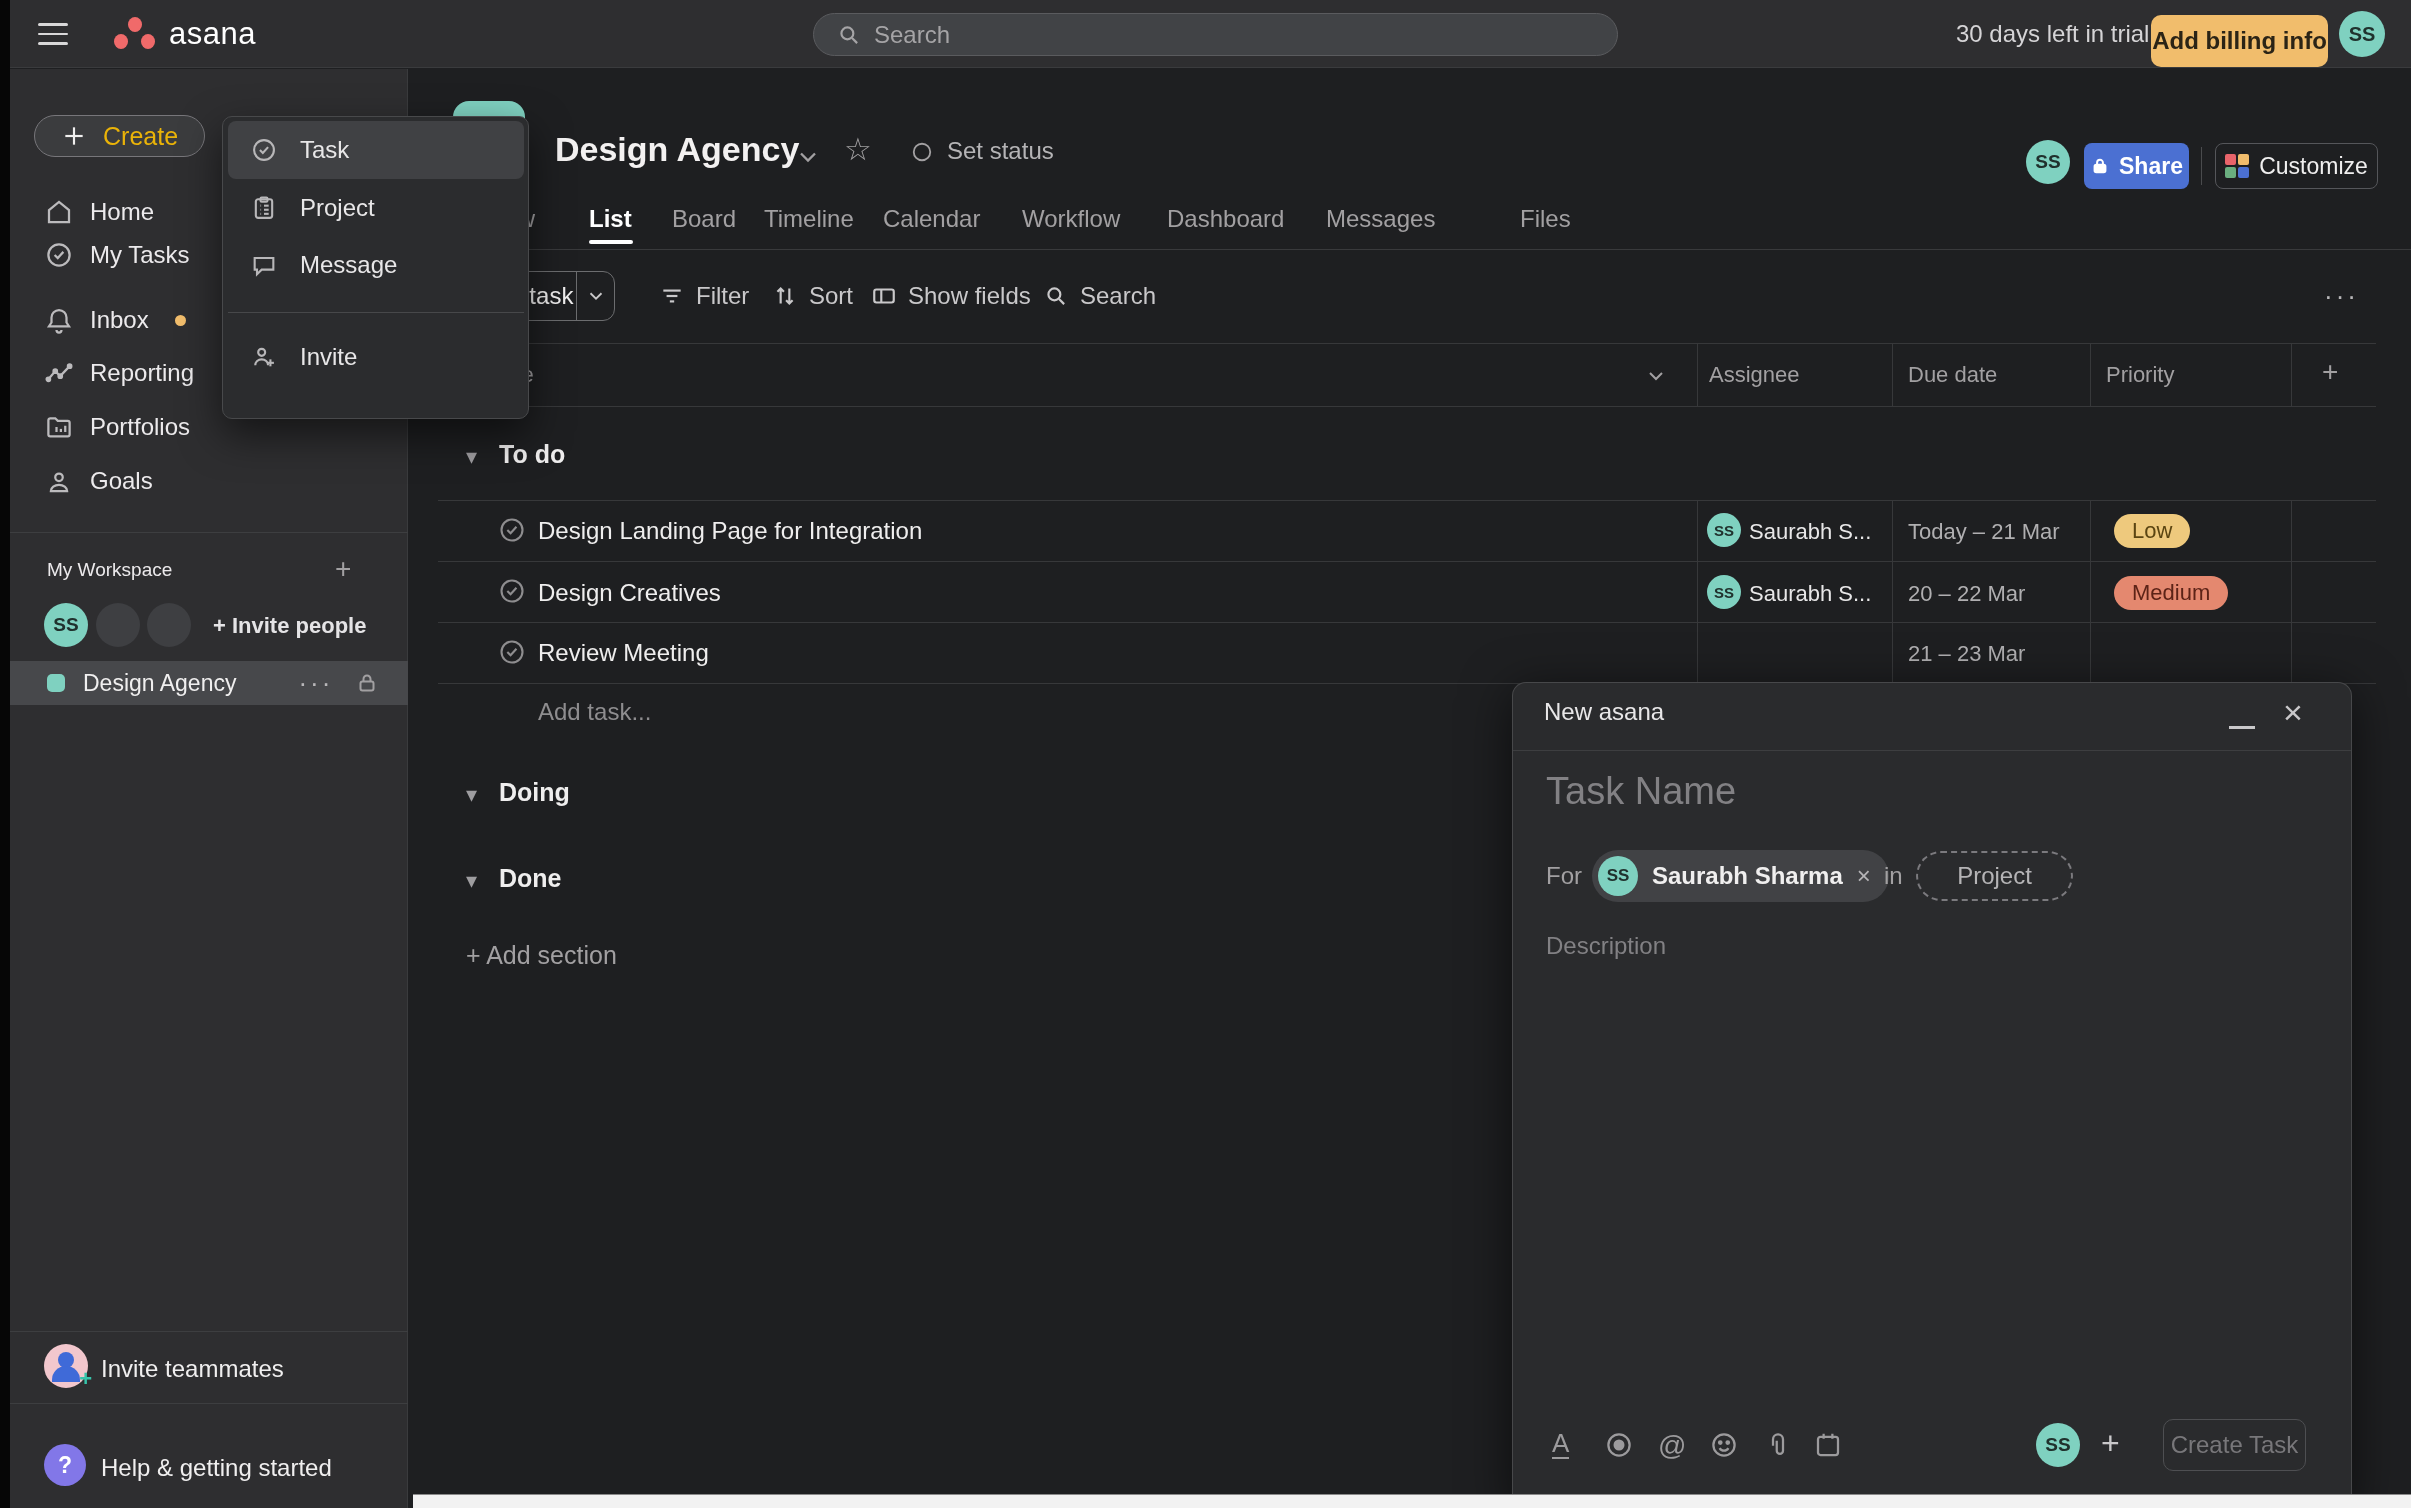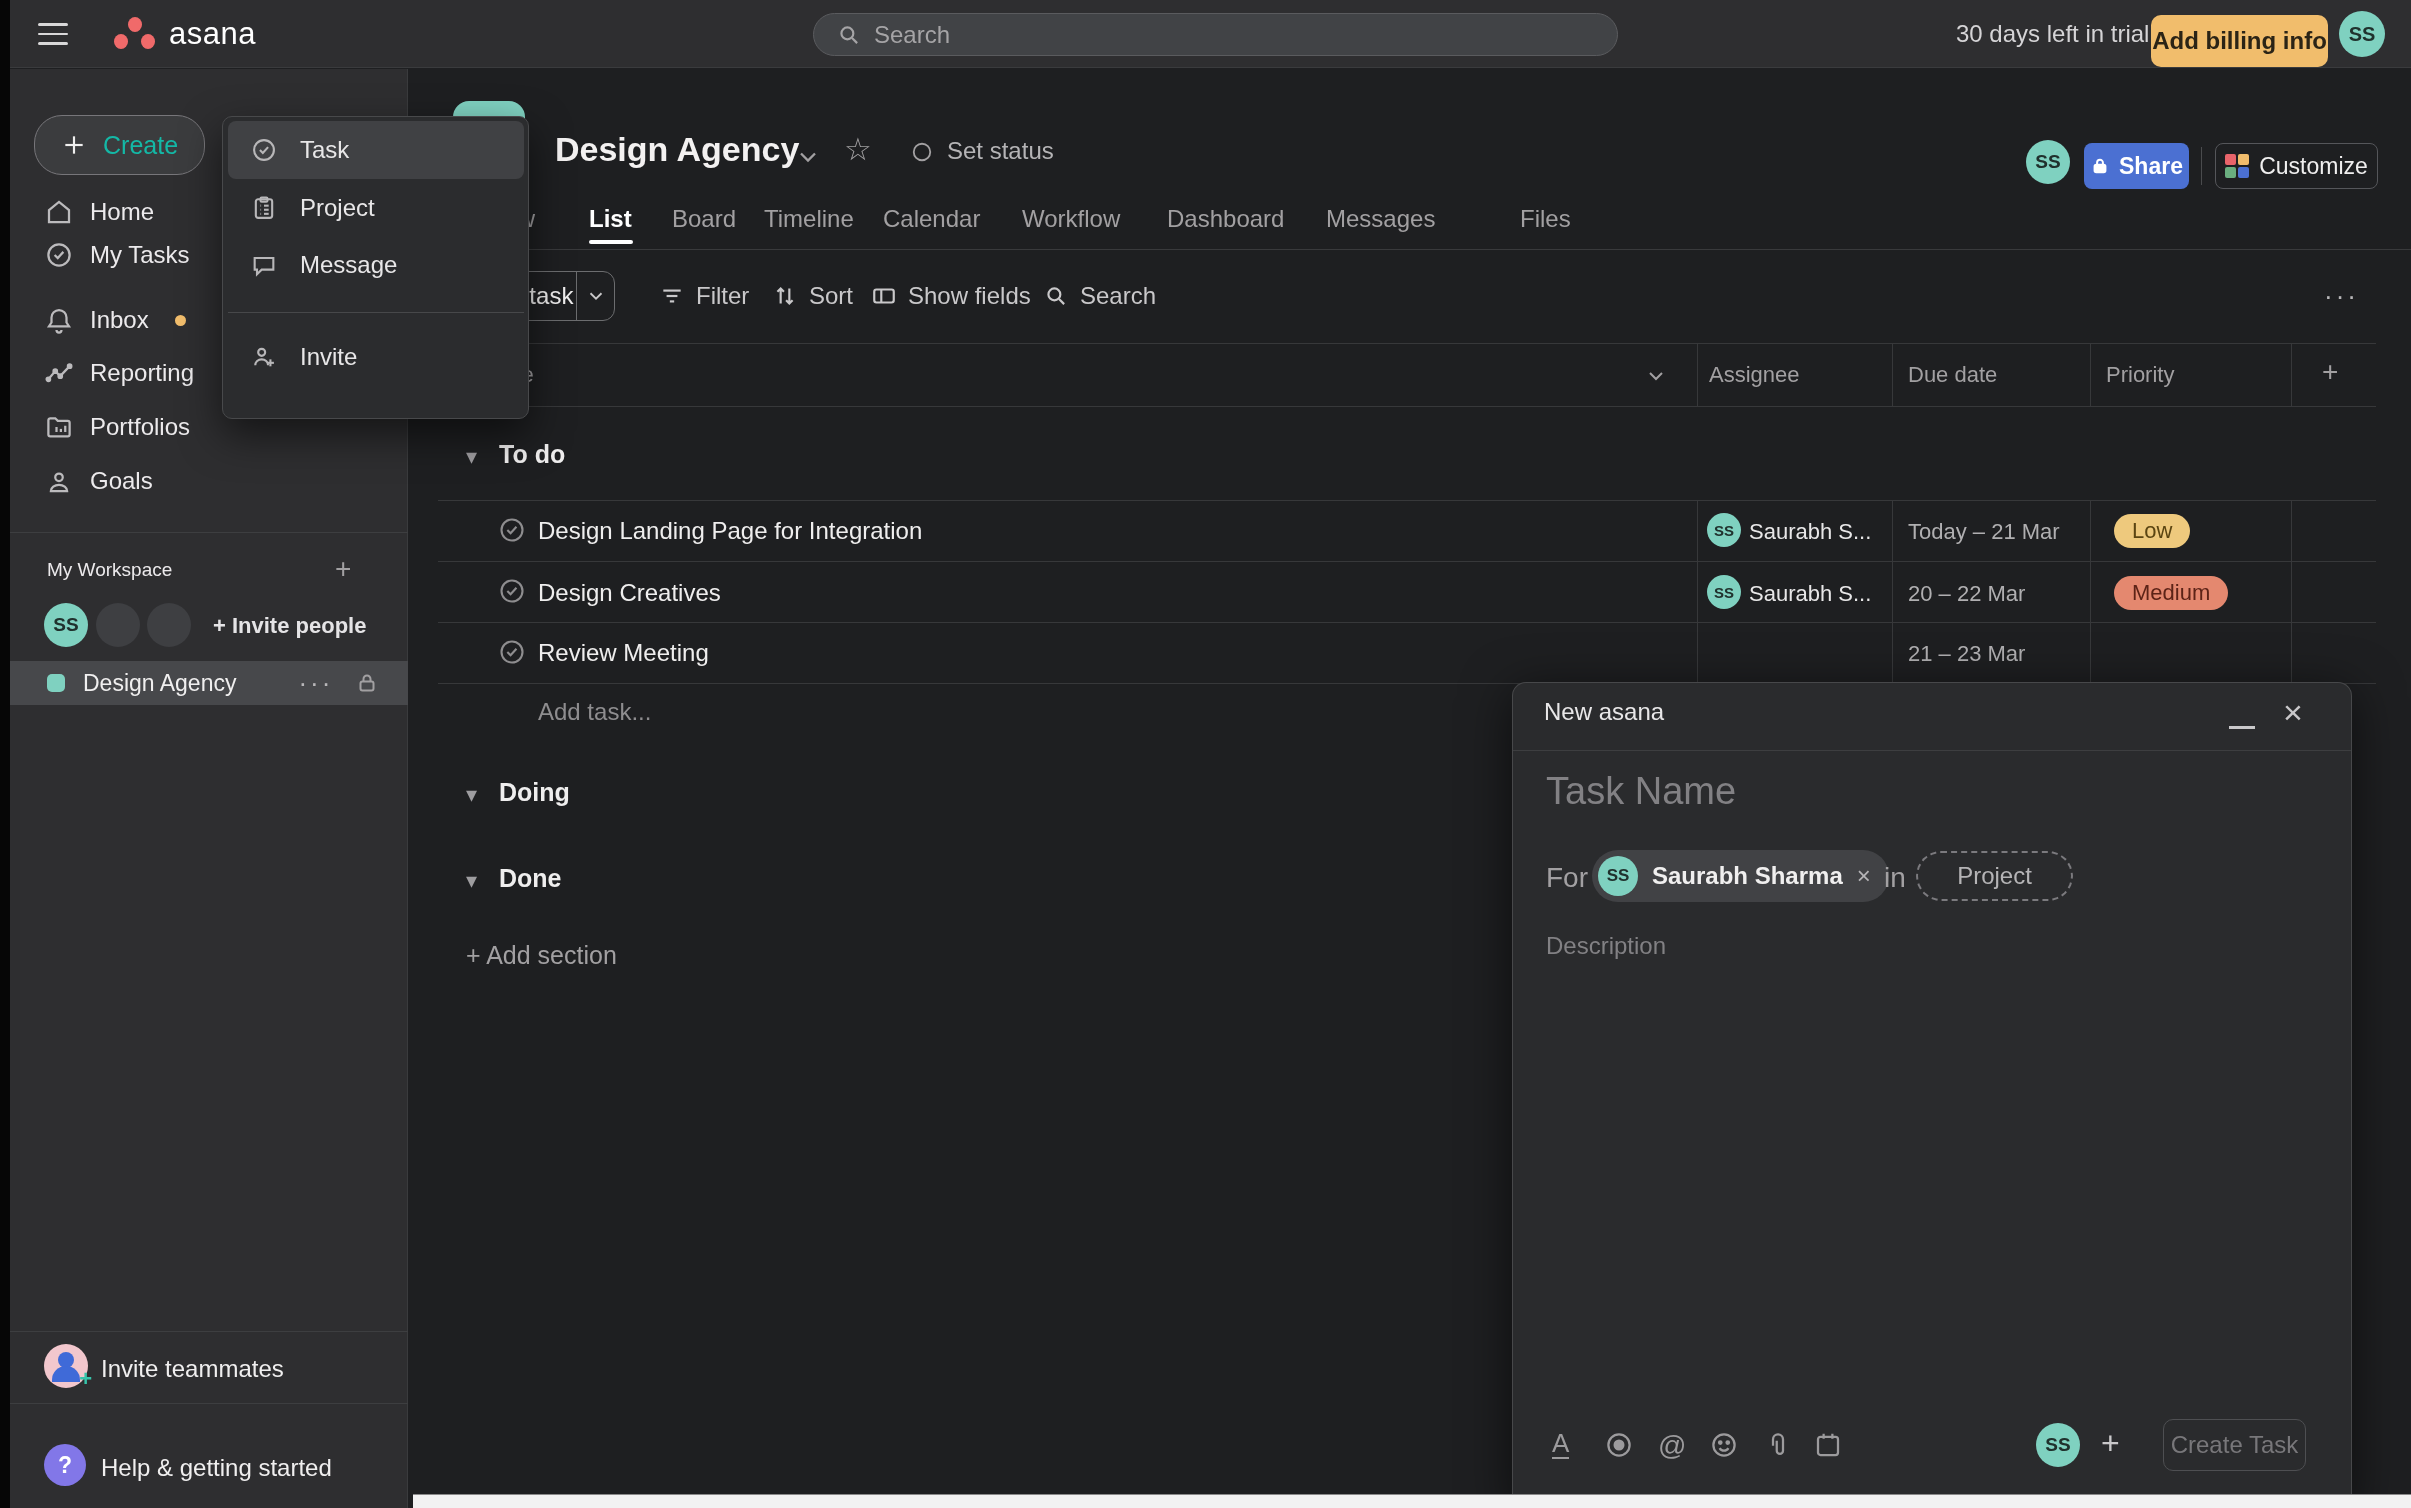--- a/index.html
+++ b/index.html
@@ -14,21 +14,21 @@
   .logo-dot { position:absolute; width:14px; height:15px; border-radius:50%; background:#f06a6a; }
   .logo-text { color:#fff; font-size:31px; letter-spacing:0.5px; }
   .searchbar { left:803px; top:13px; width:805px; height:43px; background:#414346; border:1px solid #5a5b5e; border-radius:22px; display:flex; align-items:center; padding-left:22px; gap:12px; }
   .search-ph { color:#a5a4a6; font-size:24px; }
   .trial { color:#d5d4d6; font-size:24px; }
   .billing-btn { left:2141px; top:15px; width:177px; height:52px; background:#f1bd6c; border-radius:10px; color:#2b2416; font-size:24px; font-weight:700; display:flex; align-items:center; justify-content:center; }
   .avatar { border-radius:50%; background:#7fd1c0; color:#20312d; font-weight:700; display:flex; align-items:center; justify-content:center; }
 
   
   .sidebar { left:10px; top:69px; width:398px; height:1440px; background:#2e2e30; border-right:1px solid #3a3b3d; }
-  .create-btn { left:34px; top:115px; width:171px; height:60px; border:1px solid #77767a; background:#3b3c3e; border-radius:28px; display:flex; align-items:center; padding-left:26px; gap:16px; color:#14b8a6; font-size:25px; }
+  .create-btn { left:34px; top:115px; width:171px; height:42px; border:1px solid #77767a; background:#3b3c3e; border-radius:28px; display:flex; align-items:center; padding-left:26px; gap:16px; color:#eab308; font-size:25px; }
   .navrow { left:10px; width:398px; height:54px; display:flex; align-items:center; padding-left:34px; gap:16px; color:#eceaec; font-size:24px; }
   .navrow svg { color:#bcbbbd; }
   .dot-badge { width:11px; height:11px; border-radius:50%; background:#f1bd6c; margin-left:10px; }
   .divider-h { background:#3d3e40; height:1px; }
   .ws-title { color:#eceaec; font-size:19px; }
   .ws-plus { color:#a2a0a2; font-size:28px; }
   .invite-people { color:#e5e4e6; font-size:22px; font-weight:700; }
   .proj-row { left:10px; top:661px; width:398px; height:44px; background:#47484b; display:flex; align-items:center; }
   .proj-square { width:18px; height:18px; border-radius:5px; background:#7fd1c0; margin-left:37px; }
   .proj-label { color:#f0efef; font-size:23px; margin-left:18px; }
@@ -75,21 +75,21 @@
   .pill.low { background:#eec97d; color:#5b4512; }
   .pill.medium { background:#e4886f; color:#5c2317; }
   .check-icon { position:absolute; color:#8e8d8f; }
   .ghost { color:#8e8d8f; font-size:24px; }
 
   
   .dialog { left:1512px; top:682px; width:840px; height:827px; background:#2a2b2d; border:1px solid #47484a; border-bottom:none; border-radius:14px 14px 0 0; z-index:40; box-shadow:0 10px 50px rgba(0,0,0,.6); }
   .dlg-title { color:#e8e7e8; font-size:24px; }
   .dlg-ph-big { color:#828184; font-size:38px; }
   .dlg-ph { color:#828184; font-size:24px; }
-  .dlg-lbl { color:#a2a0a2; font-size:28px; }
+  .dlg-lbl { color:#a2a0a2; font-size:24px; }
   .chip { left:1592px; top:850px; height:52px; border-radius:26px; background:#414245; display:inline-flex; align-items:center; padding:0 18px 0 6px; gap:14px; }
   .chip .nm { color:#f0efef; font-size:24px; font-weight:700; }
   .chip .x { color:#b5b4b6; font-size:24px; }
   .proj-pill { left:1916px; top:851px; width:157px; height:50px; border:2px dashed #7b7a7e; border-radius:26px; display:flex; align-items:center; justify-content:center; color:#b5b4b6; font-size:24px; }
   .dlg-icon { position:absolute; top:1430px; color:#9c9b9d; }
   .createtask-btn { left:2163px; top:1419px; width:143px; height:52px; border:1px solid #4e4f52; border-radius:10px; display:flex; align-items:center; justify-content:center; color:#78777a; font-size:24px; }
 
   .white-strip { left:413px; top:1494px; width:1999px; height:14px; background:#f2f2f2; border-top:1px solid #8a8a8a; z-index:60; }
   .left-strip { left:0; top:0; width:10px; height:1508px; background:#060606; z-index:70; }
 </style>

